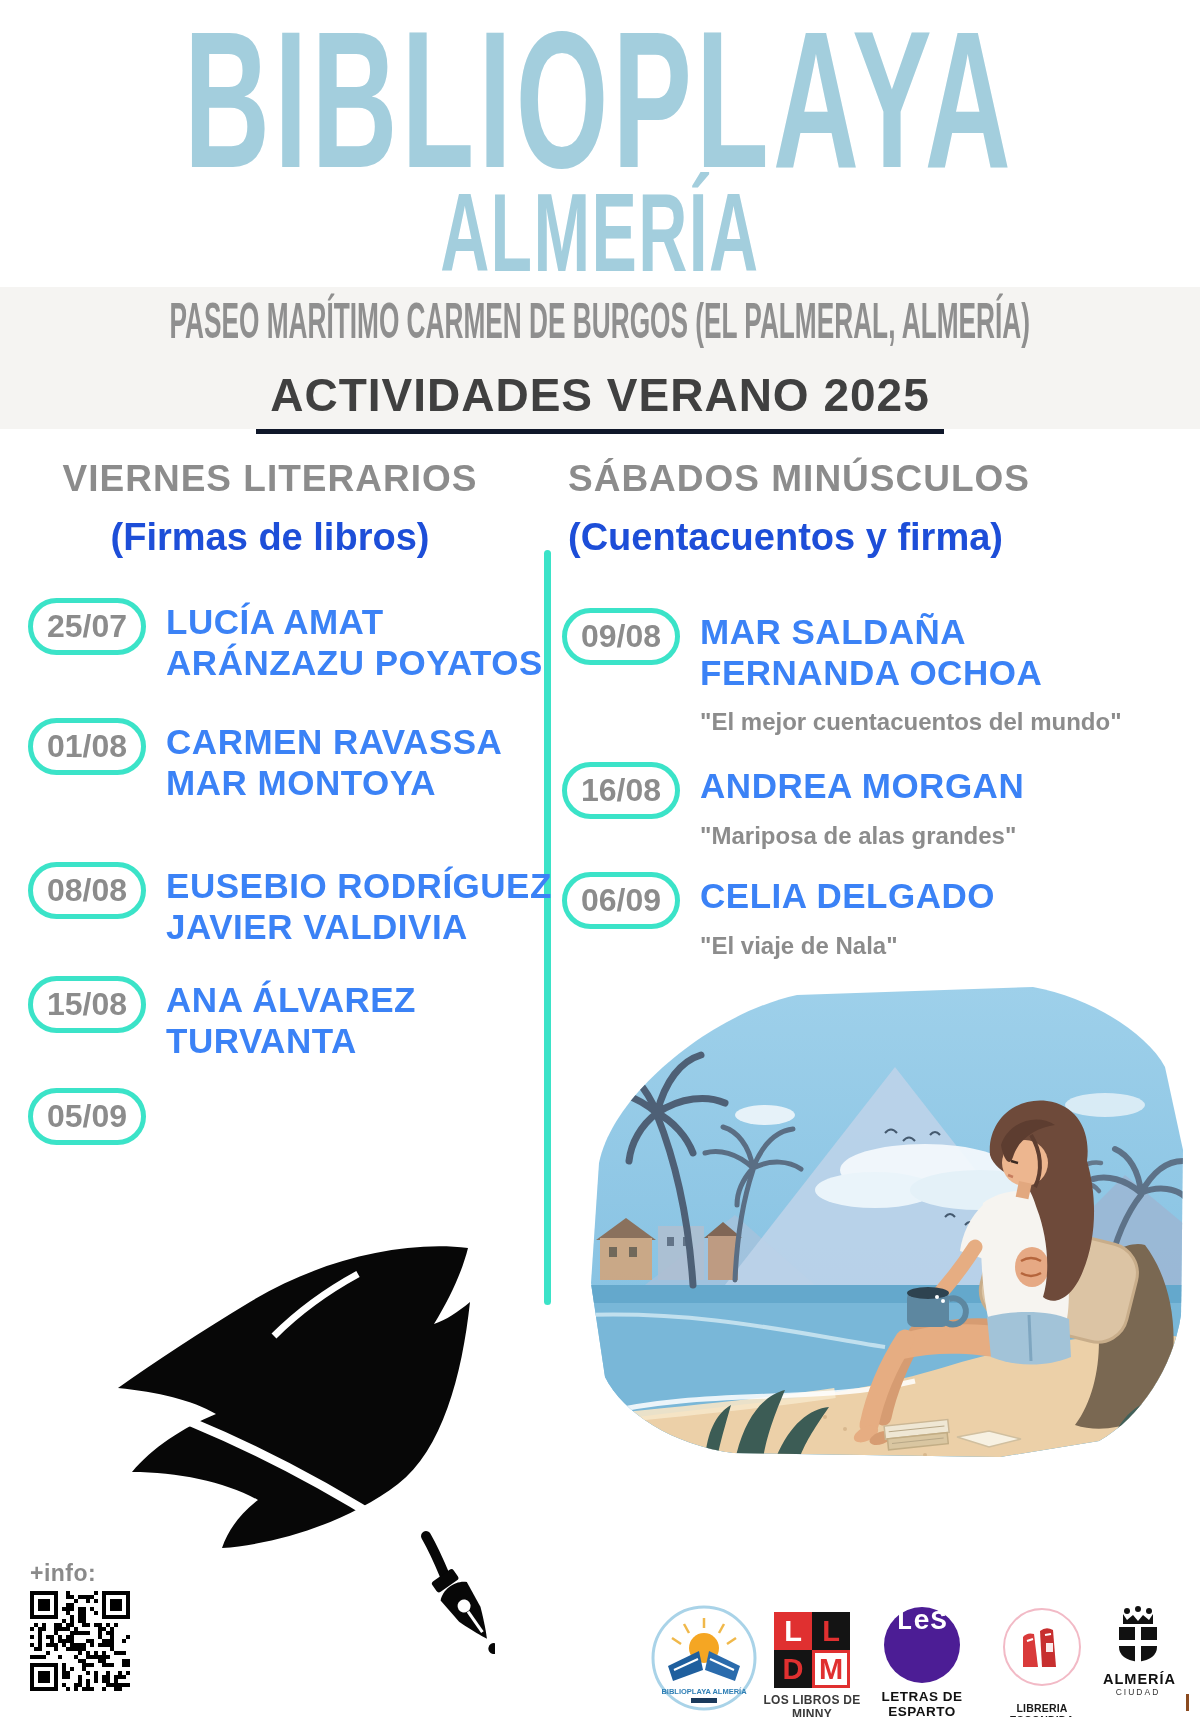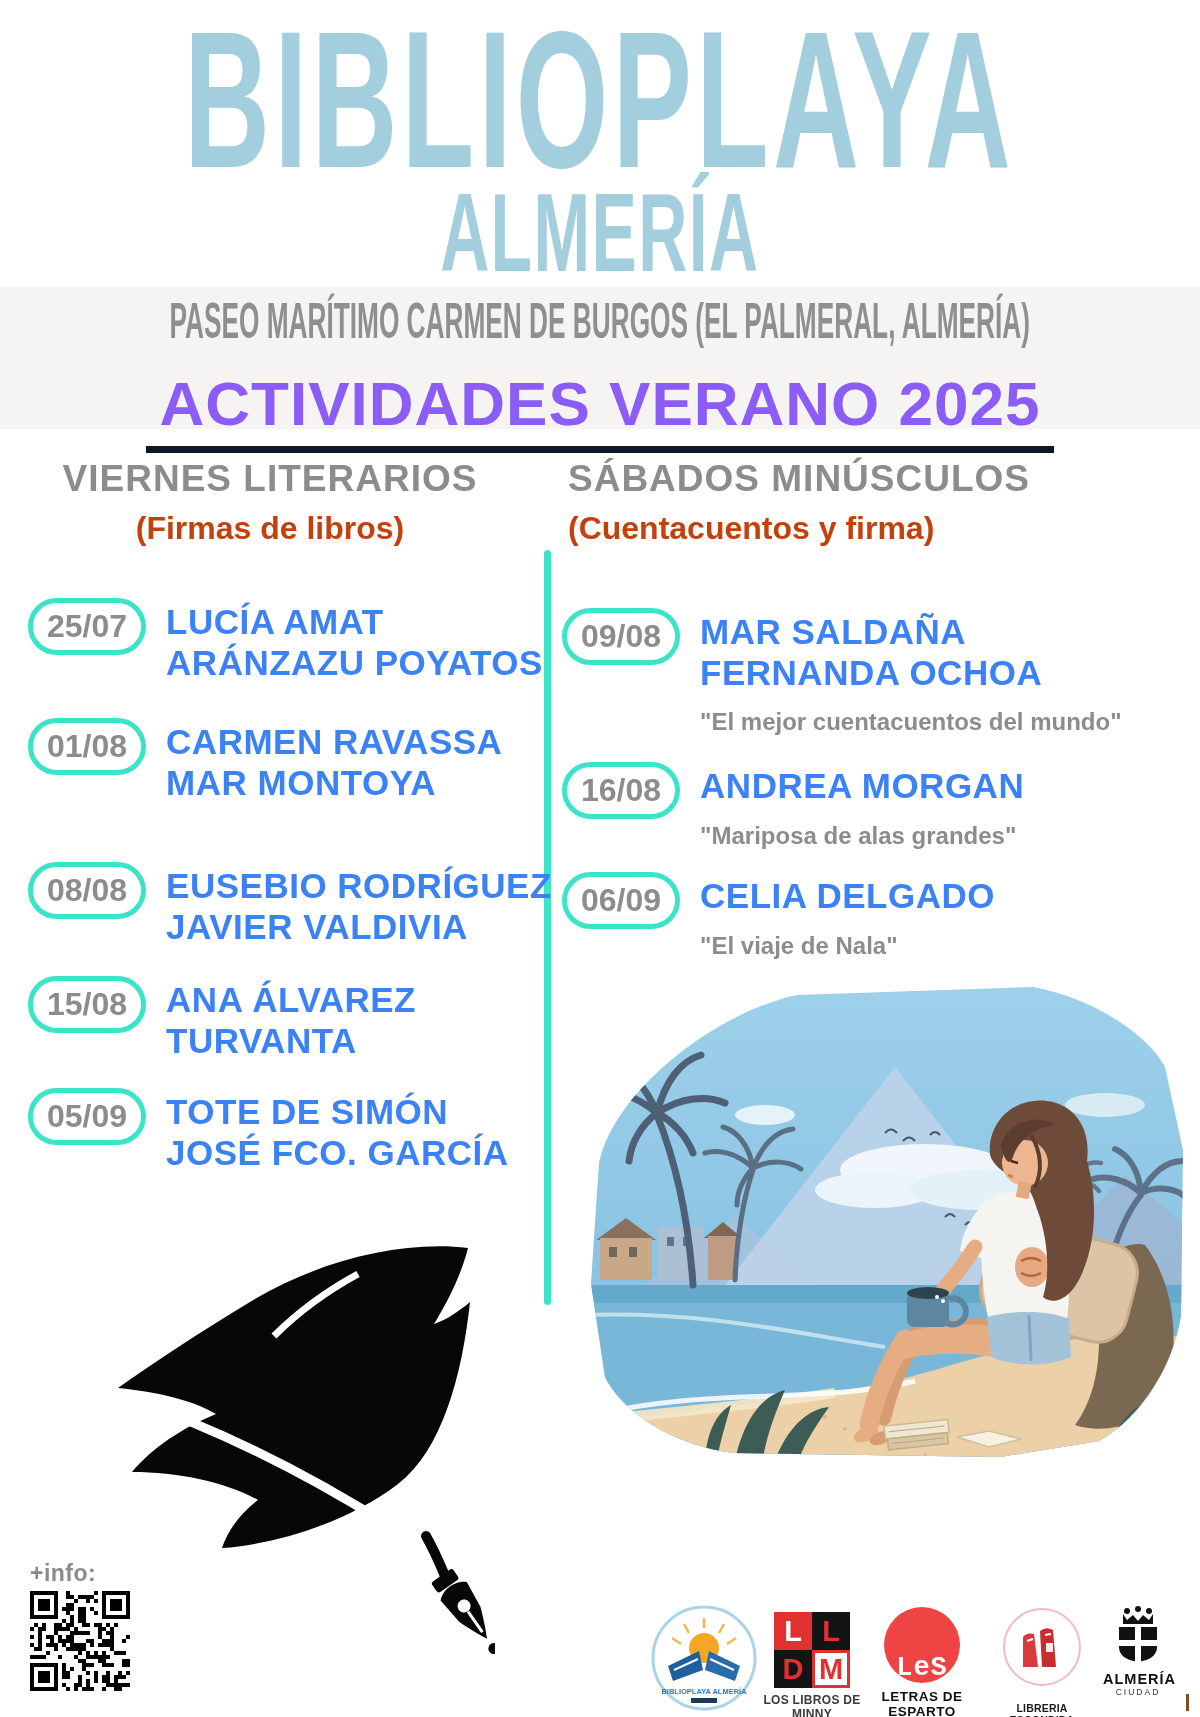--- a/index.html
+++ b/index.html
@@ -10,27 +10,27 @@
   .abs{position:absolute;}
 
   
   .title{top:14px;color:#a3cedd;font-weight:bold;font-size:170px;line-height:1;}
   .title .sc{display:inline-block;transform:scale(.70,1.15);transform-origin:center;letter-spacing:6px;}
   .title2{top:182px;color:#a3cedd;font-weight:bold;font-size:100px;line-height:1;}
   .title2 .sc{display:inline-block;transform:scale(.68,1.12);transform-origin:center;letter-spacing:2px;}
   .address{top:296px;color:#8f8f8f;font-weight:bold;font-size:32px;line-height:1.6;}
   .address .sc{display:inline-block;transform:scale(.82,1.55);transform-origin:center;}
   .season{top:368px;}
-  .season .sc{display:inline-block;font-size:62px;font-weight:bold;color:#8b5cf6;letter-spacing:1px;
-              border-bottom:7px solid #0f172a;padding:0 14px 7px 14px;}
+  .season .sc{display:inline-block;font-size:46px;font-weight:bold;color:#404040;letter-spacing:1px;
+              border-bottom:5px solid #0f172a;padding:0 14px 7px 14px;}
 
   
   .col-head{top:458px;}
   .col-head .t{font-size:37px;font-weight:bold;color:#8c8c8c;letter-spacing:1px;}
-  .col-head .s{font-size:32px;font-weight:bold;color:#c2410c;margin-top:10px;}
+  .col-head .s{font-size:38px;font-weight:bold;color:#1d4ed8;margin-top:16px;}
   .lefthead{left:15px;width:510px;text-align:center;}
   .righthead{left:568px;width:610px;text-align:left;}
   .divider{left:544px;top:550px;width:7px;height:755px;background:#3be3c8;border-radius:4px;}
 
   .event{position:absolute;display:flex;align-items:flex-start;white-space:nowrap;}
   .pill{display:flex;justify-content:center;align-items:center;min-width:74px;padding:5px 14px;
         border:5px solid #3be3c8;border-radius:46px;font-size:32px;font-weight:bold;color:#8c8c8c;}
   .names{margin-left:20px;margin-top:4px;}
   .name{font-size:35px;font-weight:bold;color:#3b82f6;line-height:1.16;letter-spacing:.5px;}
   .quote{font-size:24px;font-weight:bold;color:#8c8c8c;margin-top:15px;}
@@ -43,22 +43,22 @@
   
   .logo{position:absolute;text-align:center;}
   .lldm-grid{display:grid;grid-template-columns:38px 38px;grid-template-rows:38px 38px;width:76px;margin:0 auto;}
   .sq{display:flex;align-items:center;justify-content:center;font-weight:bold;font-size:29px;line-height:1;box-sizing:border-box;}
   .sq1{background:#e03030;color:#fff;}
   .sq2{background:#141414;color:#e03030;}
   .sq3{background:#141414;color:#e03030;}
   .sq4{background:#fff;color:#e03030;border:3px solid #e03030;}
   .lldm-t1{font-size:12px;font-weight:bold;color:#3a3a3a;margin-top:5px;letter-spacing:.3px;}
   .lldm-t2{font-size:6.5px;color:#555;margin-top:1px;letter-spacing:.5px;}
-  .les-circle{width:76px;height:76px;border-radius:50%;background:#ef4444;margin:0 auto;
-              display:flex;align-items:flex-end;justify-content:center;}
+  .les-circle{width:76px;height:76px;border-radius:50%;background:#4c1d95;margin:0 auto;
+              display:flex;align-items:flex-start;justify-content:center;}
   .les-mark{color:#fff;font-weight:bold;font-size:27px;font-family:"Liberation Mono",monospace;letter-spacing:1px;}
   .les-t1{font-size:13.5px;font-weight:bold;color:#111;margin-top:6px;letter-spacing:.5px;}
   .esc-circle{width:74px;height:74px;border-radius:50%;background:#fff;border:2px solid #f2bac6;margin:0 auto;
               display:flex;align-items:center;justify-content:center;}
   .esc-t1{font-size:10.5px;font-weight:bold;color:#1a1a1a;margin-top:16px;letter-spacing:.2px;}
   .esc-t2{font-size:8.5px;font-style:italic;color:#e08fa4;font-family:"Liberation Serif",serif;margin-top:1px;}
   .alm-t1{font-size:14.5px;font-weight:bold;color:#111;margin-top:3px;letter-spacing:1px;}
   .alm-t2{font-size:8.5px;color:#333;letter-spacing:2px;}
   .bp-label{font-size:7.5px;}
 </style>
@@ -106,24 +106,20 @@
   </div>
   <div class="event" style="top:976px;left:28px">
     <div class="pill">15/08</div>
     <div class="names">
       <div class="name">ANA ÁLVAREZ</div>
       <div class="name">TURVANTA</div>
     </div>
   </div>
   <div class="event" style="top:1088px;left:28px">
     <div class="pill">05/09</div>
-    <div class="names">
-      <div class="name">TOTE DE SIMÓN</div>
-      <div class="name">JOSÉ FCO. GARCÍA</div>
-    </div>
   </div>
 
   <div class="event" style="top:608px;left:562px">
     <div class="pill">09/08</div>
     <div class="names">
       <div class="name">MAR SALDAÑA</div>
       <div class="name">FERNANDA OCHOA</div>
       <div class="quote">"El mejor cuentacuentos del mundo"</div>
     </div>
   </div>

